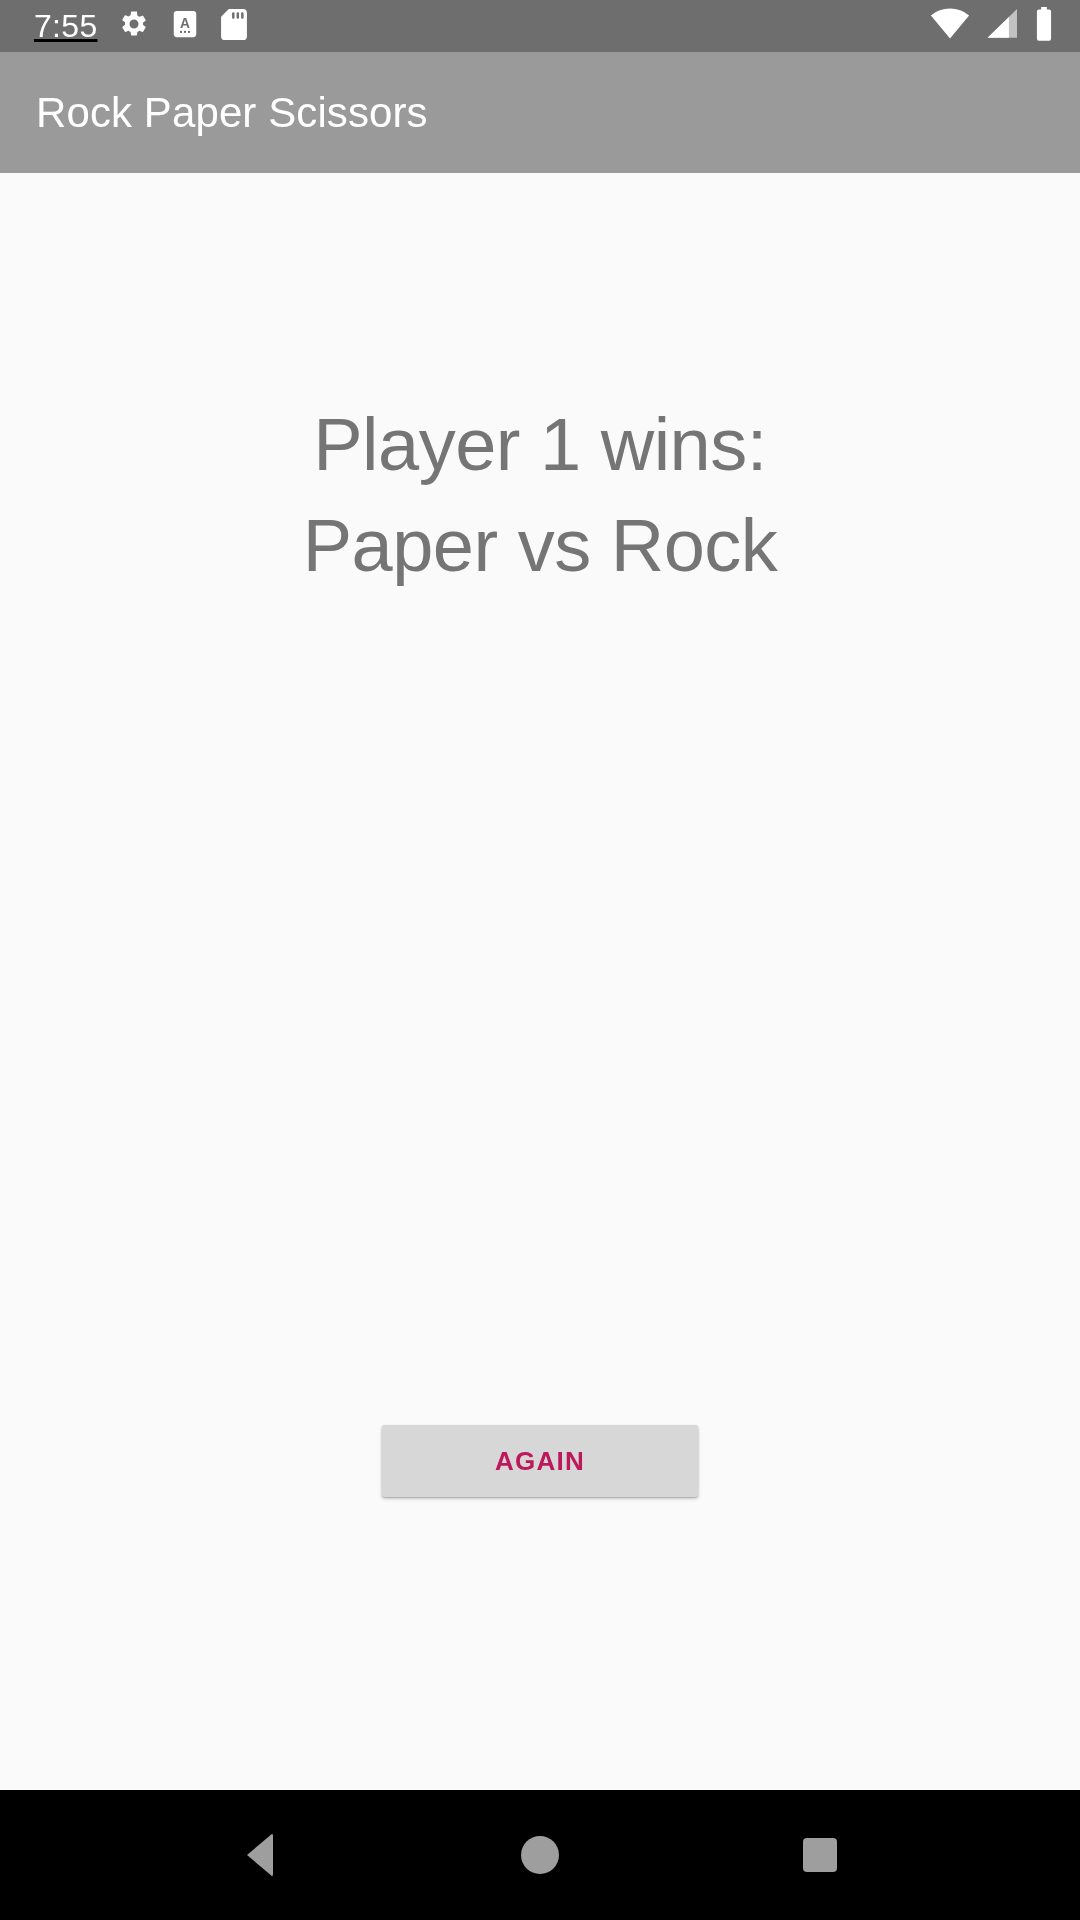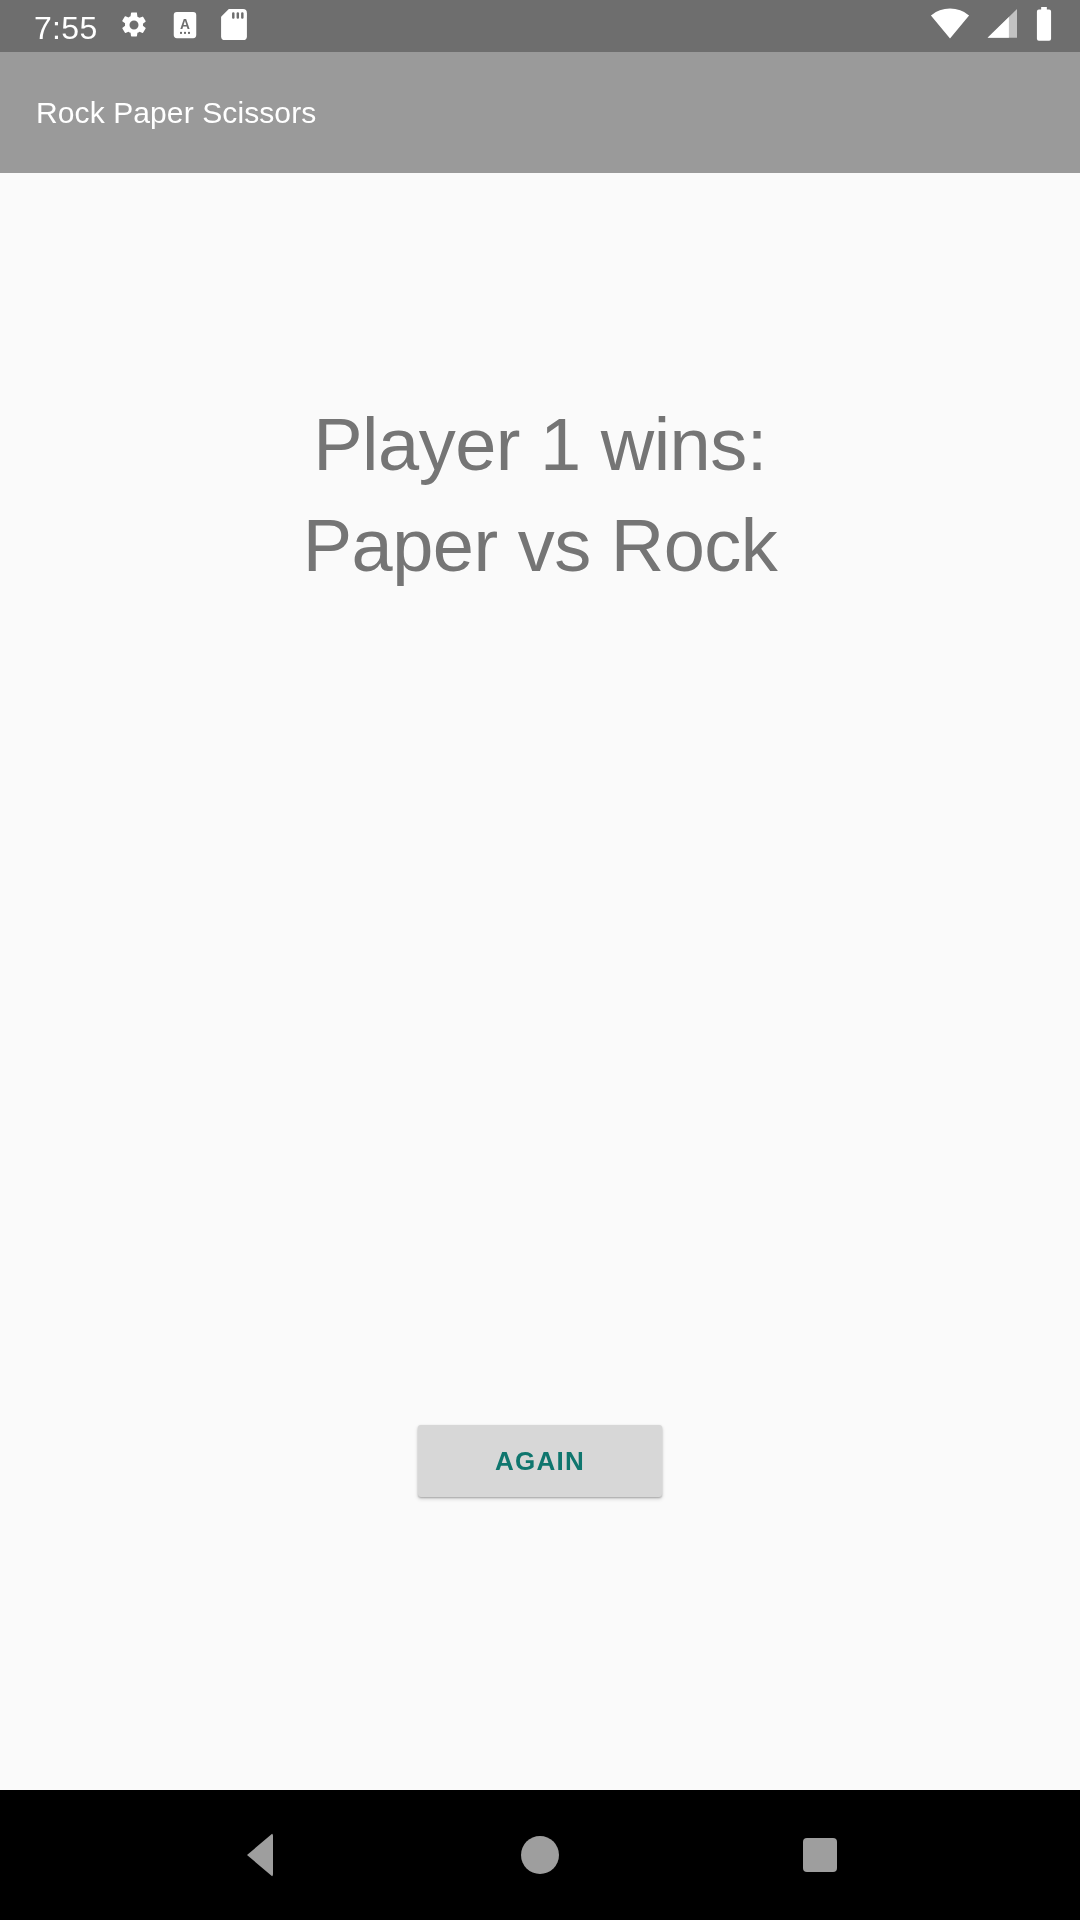--- a/index.html
+++ b/index.html
@@ -27,22 +27,23 @@
     height: 52px;
     flex: 0 0 52px;
     background: #6e6e6e;
     display: flex;
     align-items: center;
     padding: 0 26px 0 34px;
     box-sizing: border-box;
   }
   .status-left {
     display: flex;
-    align-items: flex-end;
+    align-items: center;
     gap: 22px;
+    text-decoration: underline;
   }
   .status-clock {
     color: #ffffff;
     font-size: 32px;
     font-weight: 400;
     letter-spacing: 0.3px;
     line-height: 1;
   }
   .status-right {
     margin-left: auto;
@@ -59,21 +60,21 @@
     height: 121px;
     flex: 0 0 121px;
     background: #9a9a9a;
     display: flex;
     align-items: center;
     padding-left: 36px;
     box-sizing: border-box;
   }
   .app-bar-title {
     color: #ffffff;
-    font-size: 30px;
+    font-size: 42px;
     font-weight: 400;
     letter-spacing: 0.1px;
     line-height: 1;
   }
 
   
   .content {
     flex: 1 1 auto;
     position: relative;
     background: #fafafa;
@@ -106,26 +107,26 @@
     font-size: 66px;
     font-weight: 400;
     line-height: 1.2;
     letter-spacing: -0.3px;
   }
   .again-button {
     position: absolute;
     top: 1252px;
     left: 50%;
     transform: translateX(-50%);
-    width: 244px;
+    width: 316px;
     height: 72px;
     background: #d7d7d7;
     border: none;
     border-radius: 3px;
-    color: #0f766e;
+    color: #be185d;
     font-family: "Liberation Sans", sans-serif;
     font-size: 26px;
     font-weight: 700;
     letter-spacing: 1.2px;
     box-shadow: 0 1px 2px rgba(0,0,0,0.26), 0 2px 4px rgba(0,0,0,0.14);
     cursor: pointer;
     display: flex;
     align-items: center;
     justify-content: center;
   }

